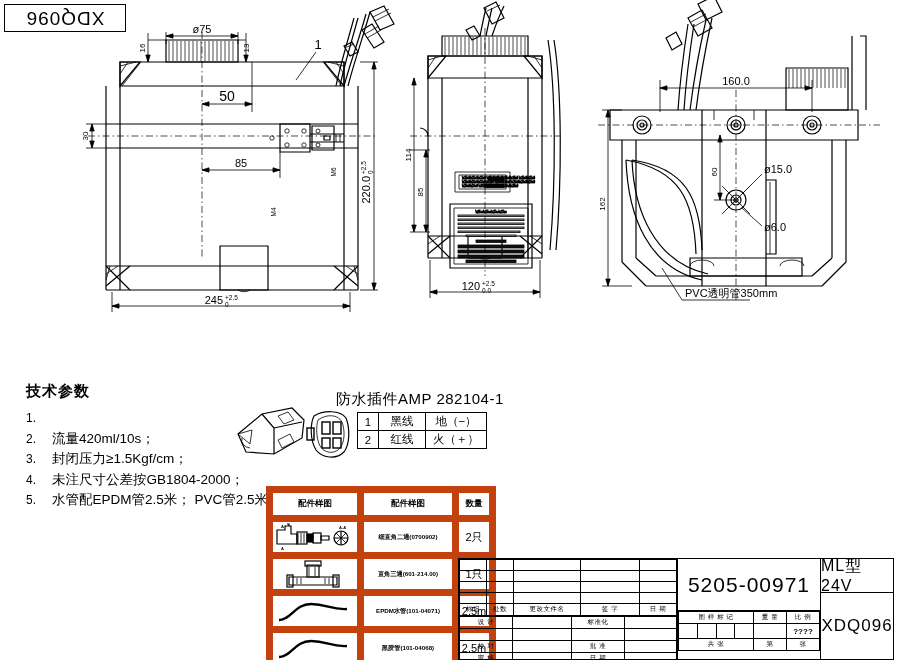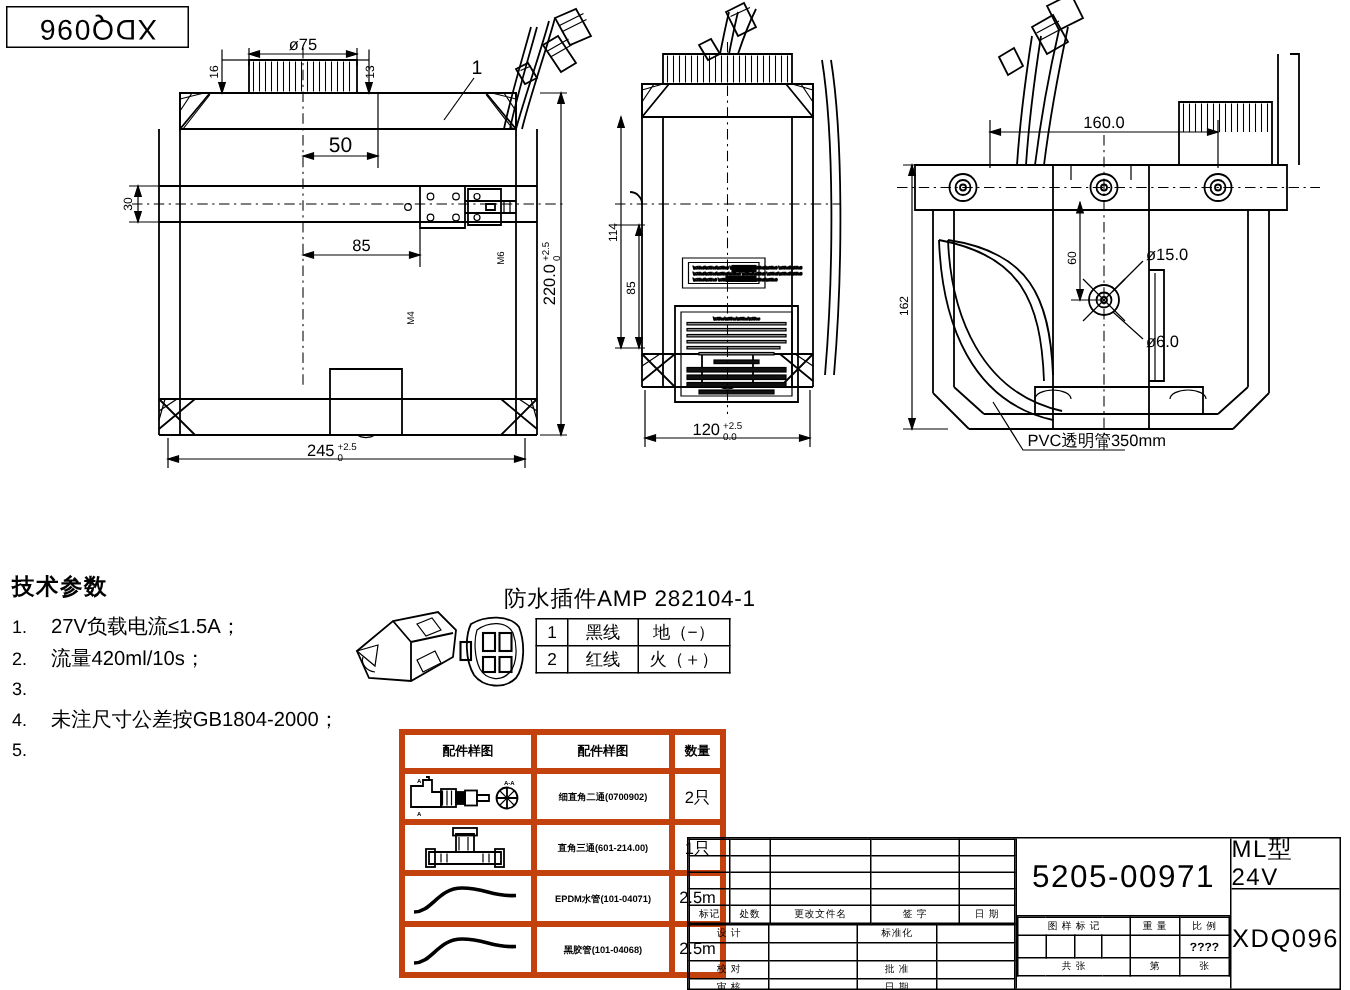--- a/index.html
+++ b/index.html
@@ -11,35 +11,35 @@
   .thin{stroke-width:.8;}
   .med{stroke-width:1.2;}
   .dash{stroke-dasharray:7 3 1.5 3;stroke-width:.7;}
   .hatch{stroke-width:.7;}
   .dimtxt{font-size:11px;font-family:"Liberation Sans",sans-serif;}
   .dimsm{font-size:8px;font-family:"Liberation Sans",sans-serif;}
   .tiny{font-size:6.5px;font-family:"Liberation Sans",sans-serif;}
   .corner-box{left:4px;top:4px;width:120px;height:26px;border:1.3px solid #000;}
   .corner-box span{display:block;transform:rotate(180deg);text-align:center;
       font-size:19px;line-height:26px;letter-spacing:1px;}
-  .specs{left:8px;top:382px;width:330px;}
+  .specs{left:26px;top:382px;width:330px;}
   .specs h3{margin:0 0 7px 0;font-size:15px;font-weight:bold;letter-spacing:1px;}
   .specs ol{margin:0;padding:0;list-style:none;}
   .specs li{font-size:13.5px;line-height:20.5px;display:flex;}
   .specs li .num{width:26px;flex:none;font-size:12px;}
   .conn-title{left:336px;top:390px;font-size:15px;letter-spacing:.5px;}
   table{border-collapse:collapse;}
   .pintbl{left:357px;top:412px;}
   .pintbl td{border:1px solid #000;font-size:11.5px;text-align:center;
      padding:1px 2px;height:15px;}
   .pintbl td.n{width:16px;}
   .pintbl td.w{width:42px;}
   .pintbl td.f{width:56px;}
   .parts{left:266px;top:486px;border:1.4px solid #000;}
-  .parts td,.parts th{border:4px solid #c2410c;text-align:center;vertical-align:middle;}
+  .parts td,.parts th{border:7px solid #c2410c;text-align:center;vertical-align:middle;}
   .parts th{font-size:8.5px;font-weight:bold;height:20px;}
   .parts .c1{width:82px;}
   .parts .c2{width:86px;}
   .parts .c3{width:28px;}
   .parts td.nm{font-size:6.2px;font-weight:bold;}
   .parts td.qt{font-size:11px;}
   .parts td.fig{height:30px;padding:0;}
   .title-block{left:458px;top:558px;border:1.4px solid #000;width:434px;height:100px;}
   .tb td{border:.9px solid #000;padding:0;text-align:center;}
   .tbsm{font-size:6.5px;letter-spacing:.5px;}
@@ -395,35 +395,36 @@
   <text class="dimtxt" x="174" y="231">ø6.0</text>
   <text class="dimtxt" x="95" y="297">PVC透明管350mm</text>
 </svg>
 </div>
 
 <div class="abs specs">
   <h3>技术参数</h3>
   <ol>
     <li>
       <span class="num">1.</span>
-      <span>27V负载电流≤1.5A；</span>
       </li>
     <li>
       <span class="num">2.</span>
       <span>流量420ml/10s；</span>
       </li>
     <li>
       <span class="num">3.</span>
+      <span>封闭压力≥1.5Kgf/cm；</span>
       </li>
     <li>
       <span class="num">4.</span>
       <span>未注尺寸公差按GB1804-2000；</span>
       </li>
     <li>
       <span class="num">5.</span>
+      <span>水管配EPDM管2.5米； PVC管2.5米</span>
       </li>
   </ol>
 </div>
 
 <div class="abs" style="left:232px;top:400px;">
 <svg width="120" height="66" viewBox="0 0 120 66">
   <g class="ln med" fill="#fff">
     <path d="M6 34 L30 14 L60 8 L72 20 L70 38 L42 54 L14 52 Z"></path>
     <path d="M30 14 L42 28 L42 54 M42 28 L70 22"></path>
     <path class="thin" d="M6 34 L18 44 L20 30 Z"></path>

